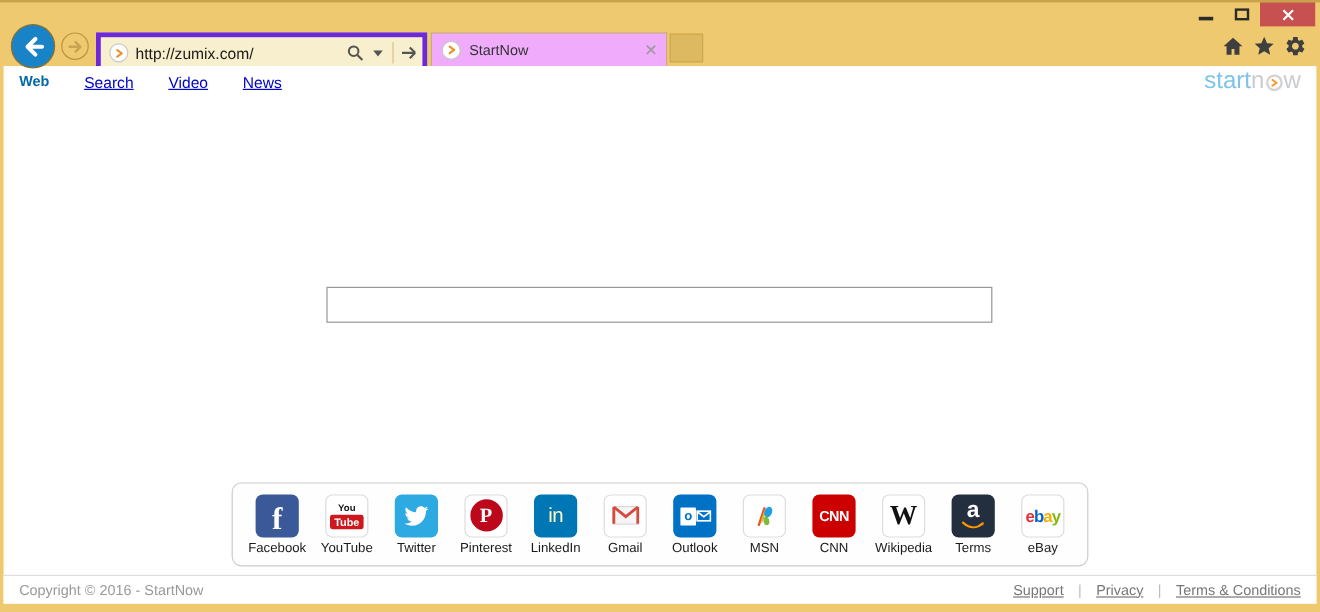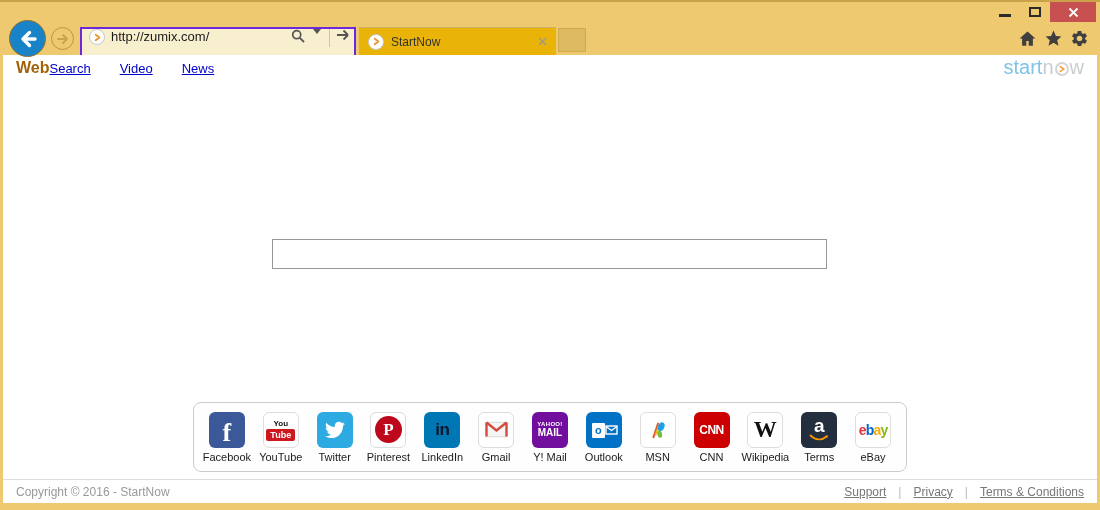--- a/index.html
+++ b/index.html
@@ -16,45 +16,45 @@
   .wc-min .bar { width:12px; height:3px; background:#2b2b2b; margin-top:8px; }
   .wc-max .box { width:12px; height:10px; border:2px solid #2b2b2b; background:transparent; }
   .wc-close { width:46px; height:20px; background:#C75050; display:flex; align-items:center; justify-content:center; }
 
   
   .back-btn { position:absolute; left:9px; top:20px; width:37px; height:37px; border-radius:50%;
     background:#1884C7; border:1px solid #8e702c; display:flex; align-items:center; justify-content:center; cursor:pointer; z-index:3; }
   .fwd-btn { position:absolute; left:51px; top:27px; width:23px; height:23px; border-radius:50%;
     border:1px solid #BB9440; display:flex; align-items:center; justify-content:center; cursor:pointer; }
   .addr { position:absolute; left:80px; top:27px; width:276px; height:34px; background:#F8EFCE;
-    border:2px solid #6d28d9; display:flex; align-items:flex-start; }
+    border:4px solid #6d28d9; display:flex; align-items:center; }
   .favicon { width:16px; height:16px; border-radius:50%; background:#fff; border:1px solid #C8C8C8;
     display:flex; align-items:center; justify-content:center; flex:none; }
   .addr .favicon { margin:0 6px 0 7px; }
   .addr .url { font-size:13px; color:#1a1a1a; flex:1; white-space:nowrap; overflow:hidden; }
   .addr .caret { width:0; height:0; border-left:4px solid transparent; border-right:4px solid transparent;
     border-top:5px solid #555; margin:0 5px; cursor:pointer; }
   .addr .divider { width:1px; height:18px; background:#D9C48A; margin:0 3px; }
   .icon-btn { display:flex; align-items:center; justify-content:center; cursor:pointer; padding:0 3px; }
 
-  .tab { position:absolute; left:359px; top:27px; width:197px; height:28px; background:#eab308;
+  .tab { position:absolute; left:359px; top:27px; width:197px; height:28px; background:#f0abfc;
     border:1px solid #CBB06A; border-bottom:none; display:flex; align-items:center; cursor:pointer; z-index:2; }
   .tab .favicon { margin:0 7px 0 8px; }
   .tab .title { font-size:12px; color:#333; flex:1; }
   .tab .tab-close { padding:0 8px; display:flex; align-items:center; cursor:pointer; }
   .newtab { position:absolute; left:558px; top:28px; width:28px; height:24px; background:#DDBA62;
     border:1px solid #CFA94E; cursor:pointer; }
 
   .toolbar-icons { position:absolute; right:11px; top:29px; display:flex; gap:7px; }
   .toolbar-icons .icon-btn { padding:0; }
 
   
   .content { position:absolute; left:3px; right:3px; top:55px; bottom:7px; background:#fff; }
   .pagenav { height:26px; display:flex; align-items:center; padding-left:13px; }
-  .pagenav .web { font-weight:bold; color:#a16207; font-size:16px; }
+  .pagenav .web { font-weight:bold; color:#0369a1; font-size:12px; margin-right:29px; }
   .pagenav a { color:#0000CC; text-decoration:underline; font-size:13px; margin-right:29px; cursor:pointer; }
 
   .logo { position:absolute; top:1px; right:13px; font-size:20px; display:flex; align-items:center; cursor:default; }
   .logo .lb { color:#7EC3E8; }
   .logo .lg { color:#C9CCCE; }
   .logo .ring { width:14px; height:14px; border:2px solid #D4D4D4; border-radius:50%;
     display:inline-flex; align-items:center; justify-content:center; margin:3px 1px 0 1px; }
 
   .searchbox { position:absolute; left:269px; top:184px; width:555px; height:30px;
     border:1px solid #979797; padding:0 8px; font-size:14px; font-family:"Liberation Sans",sans-serif; outline:none; }
@@ -70,21 +70,21 @@
     display:flex; align-items:center; justify-content:center; flex-direction:row; }
   .ic.white { background:#fff; border:1px solid #DDDDDD; }
   .lbl { font-size:11px; color:#1a1a1a; margin-top:3px; white-space:nowrap; }
 
   .ic-fb { background:#3B5998; } .ic-fb span { color:#fff; font:bold 26px "Liberation Serif",serif; margin-top:6px; }
   .ic-yt { flex-direction:column; } .yt-top { font:bold 8px "Liberation Sans",sans-serif; color:#111; }
   .yt-bot { font:bold 9px "Liberation Sans",sans-serif; color:#fff; background:#CC181E; border-radius:2px; padding:1px 4px; margin-top:1px; }
   .ic-tw { background:#2CAAE1; }
   .ic-pin .pcirc { width:27px; height:27px; border-radius:50%; background:#BD081C; color:#fff;
     font:bold 17px "Liberation Serif",serif; display:flex; align-items:center; justify-content:center; }
-  .ic-li { background:#0077B5; } .ic-li span { color:#0f172a; font-weight:bold; font-size:17px; letter-spacing:-0.5px; }
+  .ic-li { background:#0077B5; } .ic-li span { color:#fef9c3; font-weight:normal; font-size:17px; letter-spacing:-0.5px; }
   .ic-ym { background:#720E9E; flex-direction:column; }
   .ym-top { color:#fff; font-size:6px; font-weight:bold; letter-spacing:0.3px; }
   .ym-bot { color:#fff; font-size:10px; font-weight:bold; }
   .ic-ol { background:#0072C6; position:relative; }
   .ol-box { position:absolute; left:6px; top:11px; width:13px; height:15px; background:#fff; border-radius:1px;
     color:#0072C6; font-weight:bold; font-size:11px; display:flex; align-items:center; justify-content:center; }
   .ol-env { position:absolute; right:4px; top:12px; }
   .ic-cnn { background:#CC0000; } .ic-cnn span { color:#fff; font-weight:bold; font-size:12px; letter-spacing:-0.5px; }
   .ic-wiki span { color:#111; font:bold 23px "Liberation Serif",serif; }
   .ic-am { background:#232F3E; flex-direction:column; }
@@ -250,27 +250,20 @@
       <div class="ic white">
         <svg width="23" height="17" viewBox="0 0 23 17">
             <rect x="1.2" y="1.2" width="20.6" height="14.6" fill="#F5F5F5" stroke="#D0D0D0" stroke-width="0.8"></rect>
             <path d="M1.5 1.5 L11.5 9.5 L21.5 1.5" stroke="#D54B3D" stroke-width="2.4" fill="none"></path>
             <path d="M1.5 1.5 V15.5 M21.5 1.5 V15.5" stroke="#D54B3D" stroke-width="2.4"></path>
           </svg>
       </div>
       <div class="lbl">Gmail</div>
     </div>
 
-    <div class="tile">
-      <div class="ic ic-ym">
-        <span class="ym-top">YAHOO!</span>
-        <span class="ym-bot">MAIL</span>
-      </div>
-      <div class="lbl">Y! Mail</div>
-    </div>
 
     <div class="tile">
       <div class="ic ic-ol">
         <span class="ol-box">o</span>
         <svg class="ol-env" width="13" height="12" viewBox="0 0 13 12">
             <rect x="1" y="2" width="11" height="8" fill="none" stroke="#fff" stroke-width="1.4"></rect>
             <path d="M1 2.5 L6.5 6.5 L12 2.5" stroke="#fff" stroke-width="1.4" fill="none"></path>
           </svg>
       </div>
       <div class="lbl">Outlook</div>

